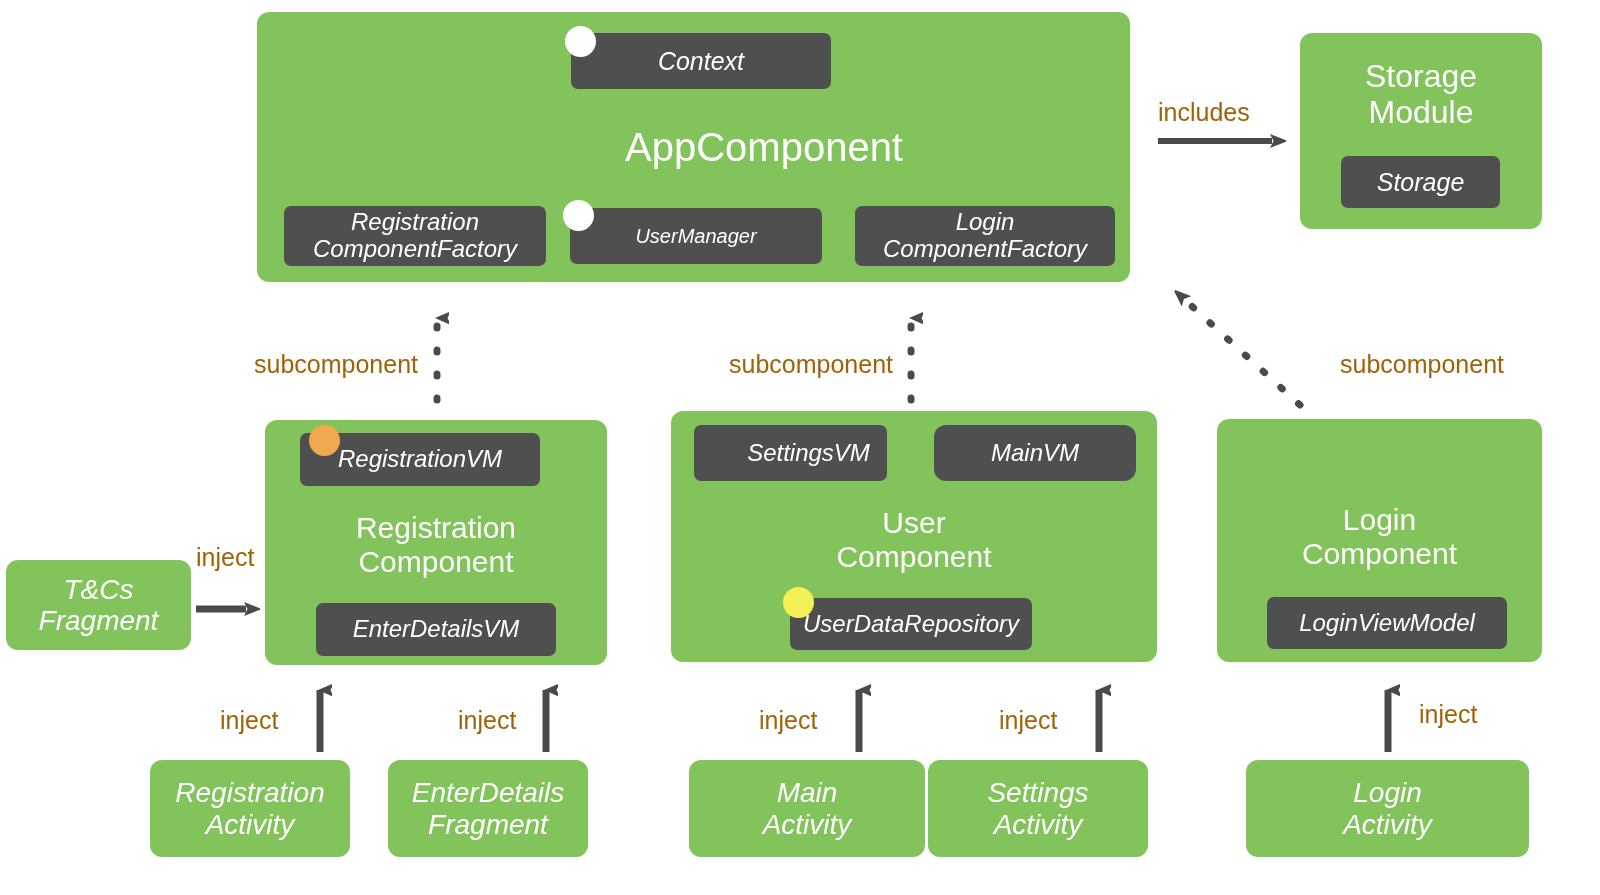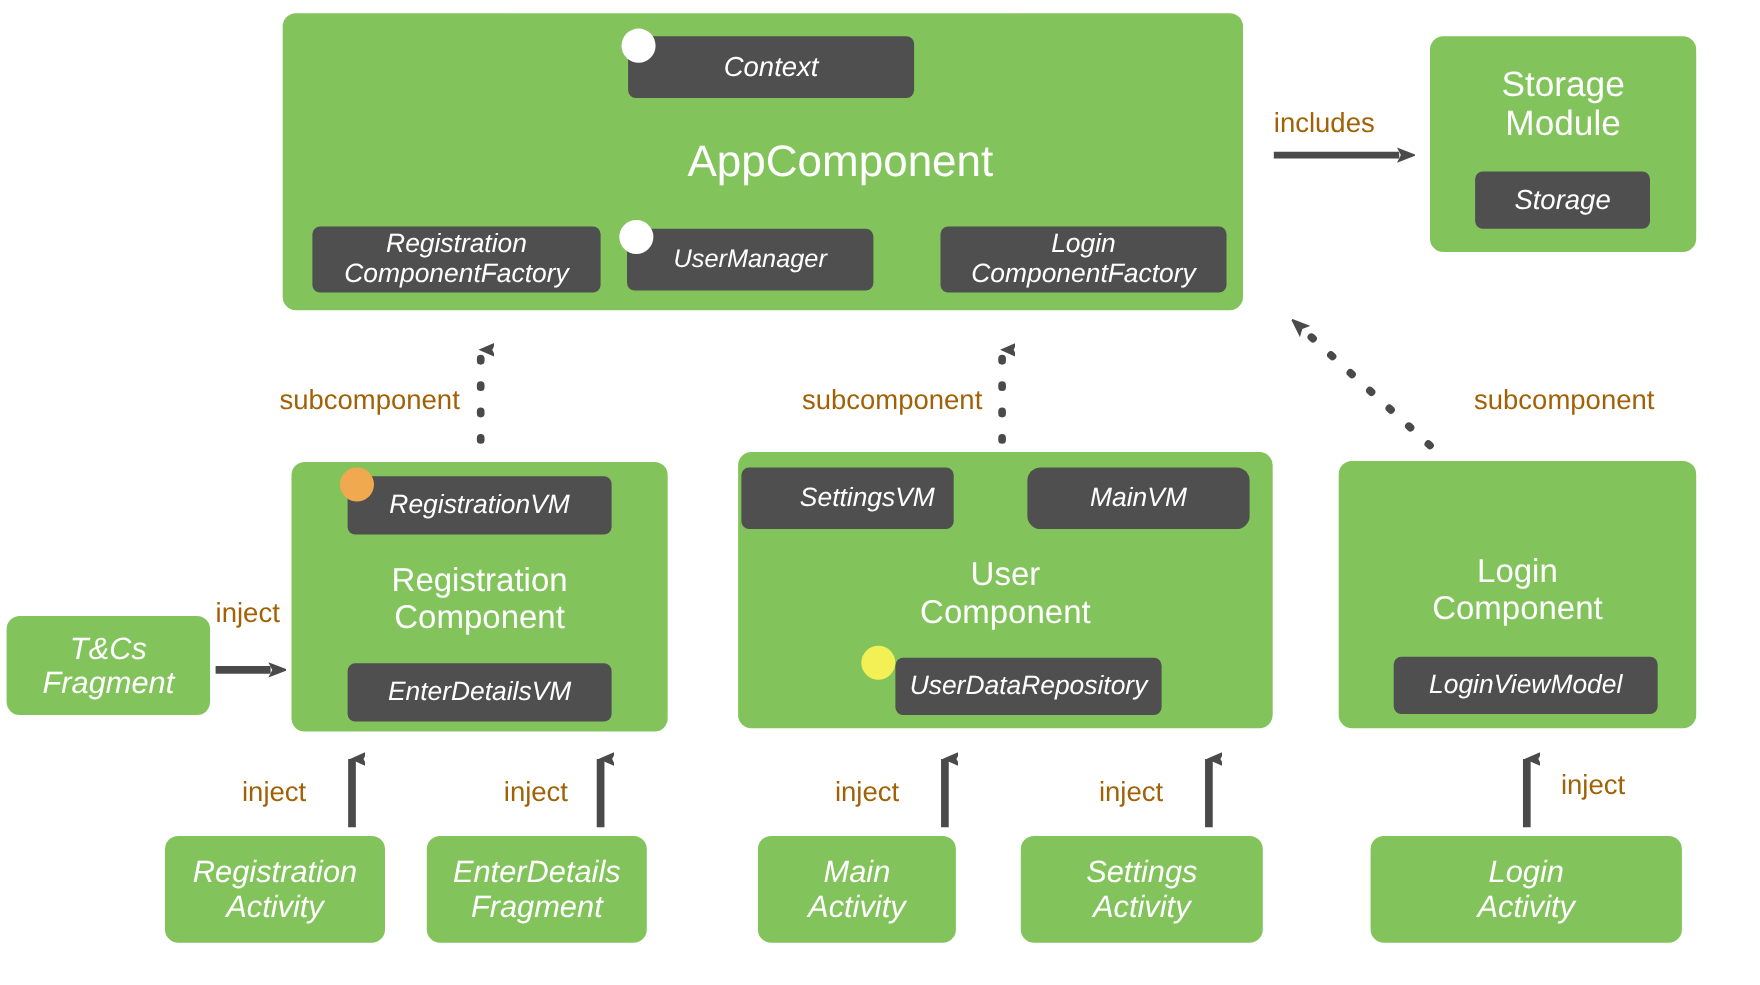--- a/index.html
+++ b/index.html
@@ -127,75 +127,75 @@
 
   <div class="node green" style="left:257px; top:12px; width:873px; height:270px;"></div>
   <div class="comp-title" style="left:257px; top:118px; width:1014px; height:58px; font-size:40px;">AppComponent</div>
 
   <div class="node dark" style="left:571px; top:33px; width:260px; height:56px; font-size:25px;">Context</div>
   <div class="dot" style="left:565px; top:26px; width:31px; height:31px; background:#ffffff;"></div>
 
   <div class="node dark" style="left:284px; top:206px; width:262px; height:60px; font-size:24px;">Registration
 ComponentFactory</div>
 
-  <div class="node dark" style="left:570px; top:208px; width:224px; height:56px; font-size:23px;">UserManager</div>
+  <div class="node dark" style="left:570px; top:208px; width:252px; height:56px; font-size:20px;">UserManager</div>
   <div class="dot" style="left:563px; top:200px; width:31px; height:31px; background:#ffffff;"></div>
 
   <div class="node dark" style="left:855px; top:206px; width:260px; height:60px; font-size:24px;">Login
 ComponentFactory</div>
 
   <div class="node green" style="left:1300px; top:33px; width:242px; height:196px;"></div>
   <div class="comp-title" style="left:1300px; top:55px; width:242px; height:80px; font-size:32px;">Storage
 Module</div>
   <div class="node dark" style="left:1341px; top:156px; width:159px; height:52px; font-size:25px;">Storage</div>
 
   <div class="edge-label" style="left:1158px; top:98px;">includes</div>
 
   <div class="edge-label" style="left:254px; top:350px;">subcomponent</div>
   <div class="edge-label" style="left:729px; top:350px;">subcomponent</div>
   <div class="edge-label" style="left:1340px; top:350px;">subcomponent</div>
 
   <div class="node green" style="left:265px; top:420px; width:342px; height:245px;"></div>
   <div class="comp-title" style="left:265px; top:505px; width:342px; height:80px; font-size:30px;">Registration
 Component</div>
 
-  <div class="node dark" style="left:316px; top:433px; width:240px; height:53px; font-size:24px;text-align:center;">RegistrationVM</div>
+  <div class="node dark" style="left:300px; top:433px; width:240px; height:53px; font-size:24px;text-align:center;">RegistrationVM</div>
   <div class="dot" style="left:309px; top:425px; width:31px; height:31px; background:#f0a94e;"></div>
 
   <div class="node dark" style="left:316px; top:603px; width:240px; height:53px; font-size:24px;">EnterDetailsVM</div>
 
   <div class="node green" style="left:671px; top:411px; width:486px; height:251px;"></div>
   <div class="comp-title" style="left:671px; top:500px; width:486px; height:80px; font-size:30px;">User
 Component</div>
 
-  <div class="node dark" style="left:674px; top:425px; width:193px; height:56px; font-size:24px;padding-left:36px;">SettingsVM</div>
+  <div class="node dark" style="left:694px; top:425px; width:193px; height:56px; font-size:24px;padding-left:36px;">SettingsVM</div>
 
   <div class="node dark" style="left:934px; top:425px; width:202px; height:56px; font-size:24px;border-radius:12px;">MainVM</div>
 
-  <div class="node dark" style="left:814px; top:598px; width:242px; height:52px; font-size:24px;">UserDataRepository</div>
+  <div class="node dark" style="left:790px; top:598px; width:242px; height:52px; font-size:24px;">UserDataRepository</div>
   <div class="dot" style="left:783px; top:587px; width:31px; height:31px; background:#f2f055;"></div>
 
   <div class="node green" style="left:1217px; top:419px; width:325px; height:243px;"></div>
   <div class="comp-title" style="left:1217px; top:497px; width:325px; height:80px; font-size:30px;">Login
 Component</div>
   <div class="node dark" style="left:1267px; top:597px; width:240px; height:52px; font-size:24px;">LoginViewModel</div>
 
   <div class="node green" style="left:6px; top:560px; width:185px; height:90px; font-size:28px;">T&amp;Cs
 Fragment</div>
   <div class="edge-label" style="left:196px; top:543px;">inject</div>
 
   <div class="node green" style="left:150px; top:760px; width:200px; height:97px; font-size:28px;">Registration
 Activity</div>
   <div class="edge-label" style="left:220px; top:706px;">inject</div>
 
   <div class="node green" style="left:388px; top:760px; width:200px; height:97px; font-size:28px;">EnterDetails
 Fragment</div>
   <div class="edge-label" style="left:458px; top:706px;">inject</div>
 
-  <div class="node green" style="left:689px; top:760px; width:180px; height:97px; font-size:28px;">Main
+  <div class="node green" style="left:689px; top:760px; width:236px; height:97px; font-size:28px;">Main
 Activity</div>
   <div class="edge-label" style="left:759px; top:706px;">inject</div>
 
   <div class="node green" style="left:928px; top:760px; width:220px; height:97px; font-size:28px;">Settings
 Activity</div>
   <div class="edge-label" style="left:999px; top:706px;">inject</div>
 
   <div class="node green" style="left:1246px; top:760px; width:283px; height:97px; font-size:28px;">Login
 Activity</div>
   <div class="edge-label" style="left:1419px; top:700px;">inject</div>

